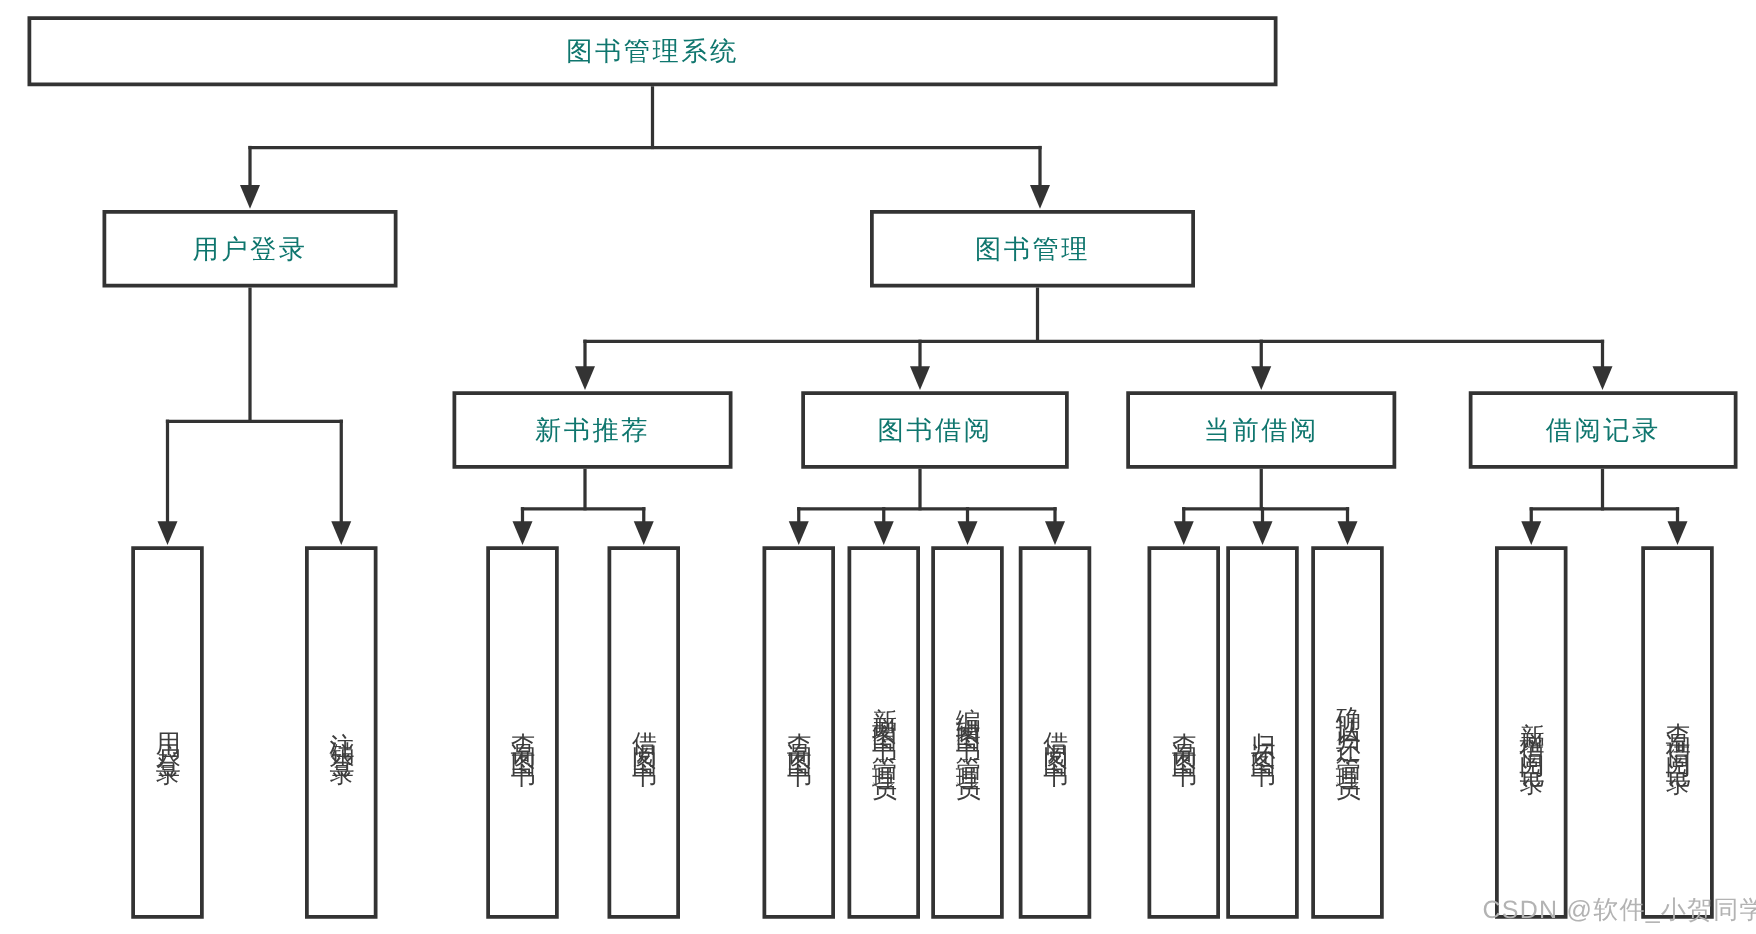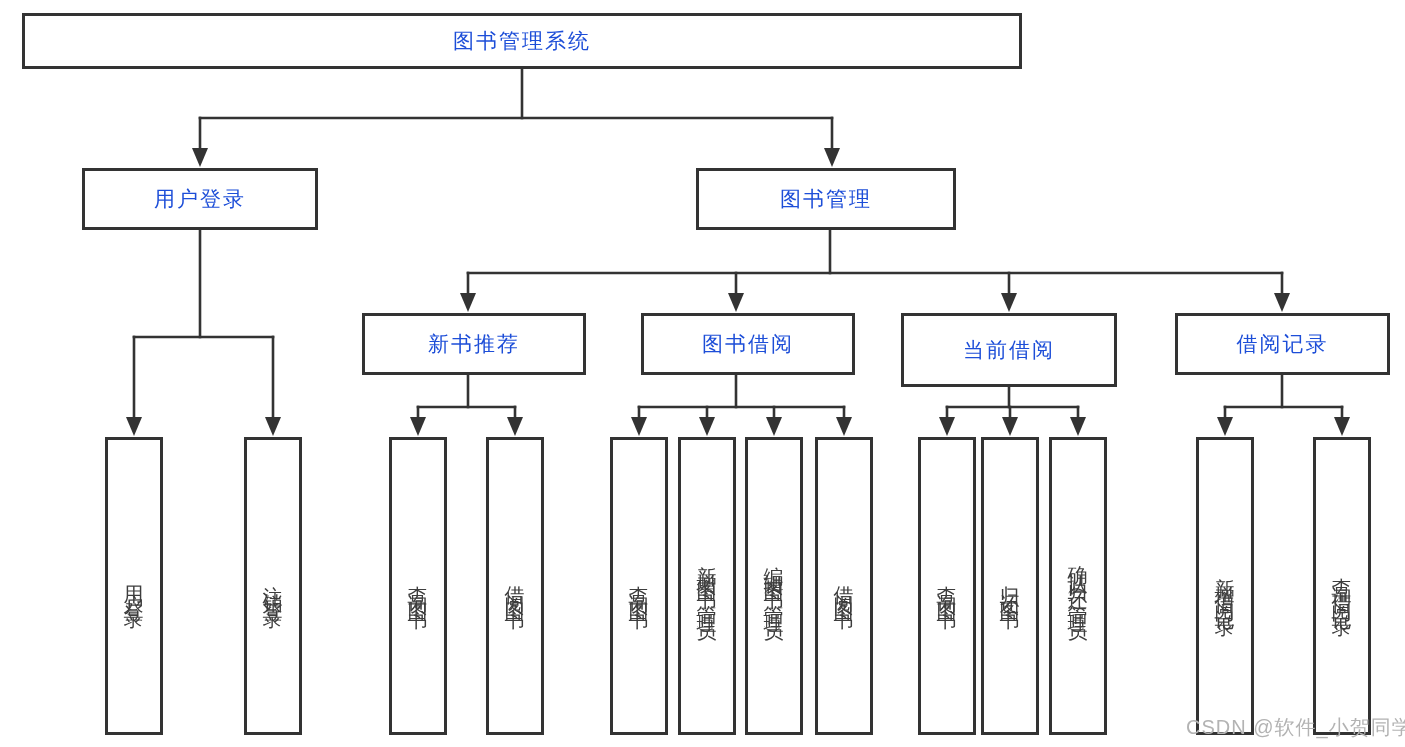--- a/index.html
+++ b/index.html
@@ -24,21 +24,21 @@
   }
   .node {
     position: absolute;
     box-sizing: border-box;
     border: 3px solid #333333;
     background: #ffffff;
     display: flex;
     align-items: center;
     justify-content: center;
     z-index: 1;
-    color: #1d4ed8;
+    color: #0f766e;
     font-size: 21px;
     letter-spacing: 2px;
     white-space: nowrap;
   }
   .leaf {
     position: absolute;
     box-sizing: border-box;
     border: 3px solid #333333;
     background: #ffffff;
     display: flex;
@@ -65,21 +65,21 @@
     white-space: nowrap;
   }
 
   
   #root-box        { left: 22px;   top: 13px;  width: 1000px; height: 56px; }
   #user-login-box  { left: 82px;   top: 168px; width: 236px;  height: 62px; }
   #book-mgmt-box   { left: 696px;  top: 168px; width: 260px;  height: 62px; }
 
   #new-book-box       { left: 362px;  top: 313px; width: 224px; height: 62px; }
   #book-borrow-box    { left: 629px;  top: 313px; width: 214px; height: 62px; margin-left: 12px; }
-  #current-borrow-box { left: 901px;  top: 313px; width: 216px; height: 74px; }
+  #current-borrow-box { left: 901px;  top: 313px; width: 216px; height: 62px; }
   #borrow-record-box  { left: 1175px; top: 313px; width: 215px; height: 62px; }
 
   .leaf { top: 437px; width: 58px; height: 298px; }
   #leaf-user-login     { left: 105px; }
   #leaf-logout         { left: 244px; }
   #leaf-nb-query       { left: 389px; }
   #leaf-nb-borrow      { left: 486px; }
   #leaf-bb-query       { left: 610px; }
   #leaf-bb-add         { left: 678px; }
   #leaf-bb-edit        { left: 745px; }

